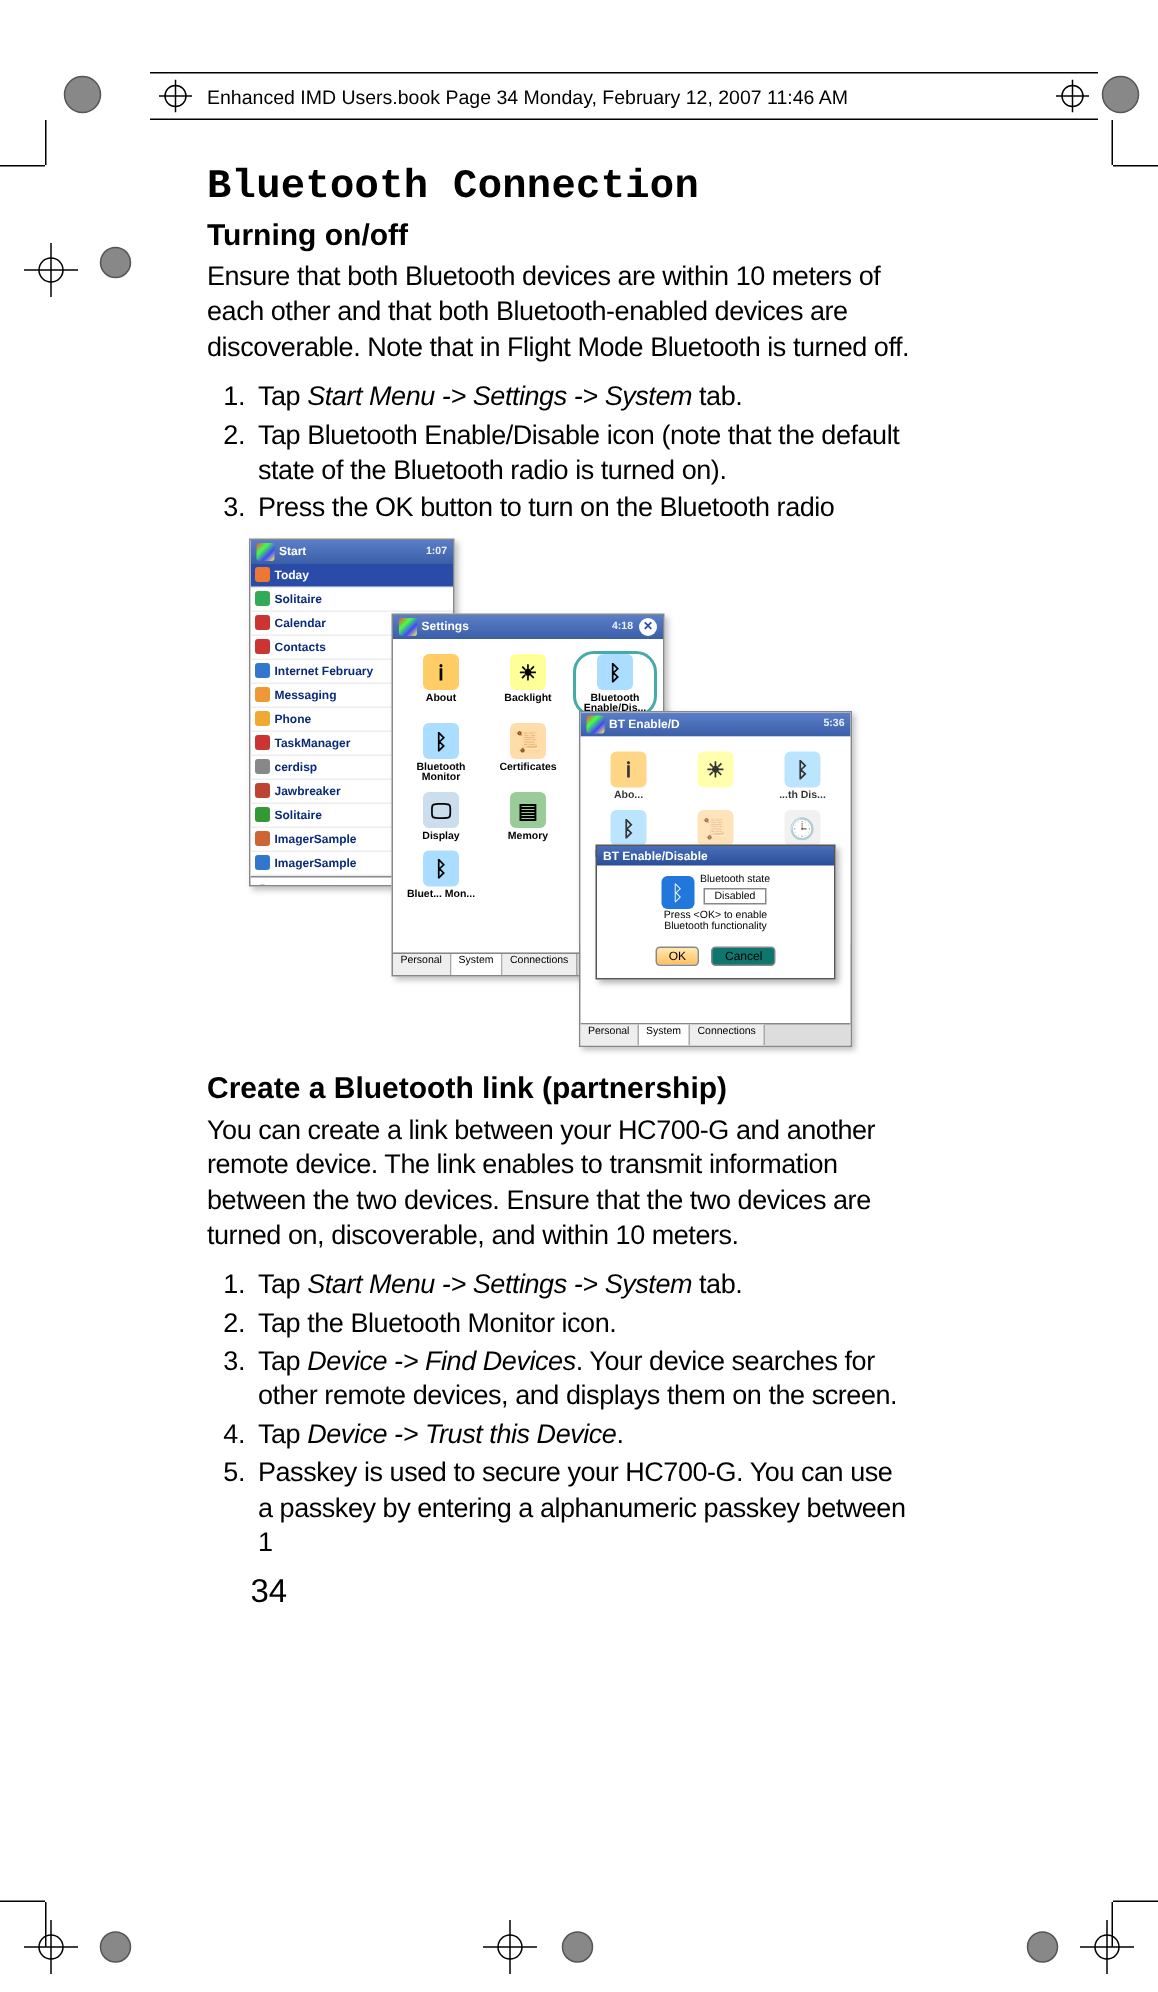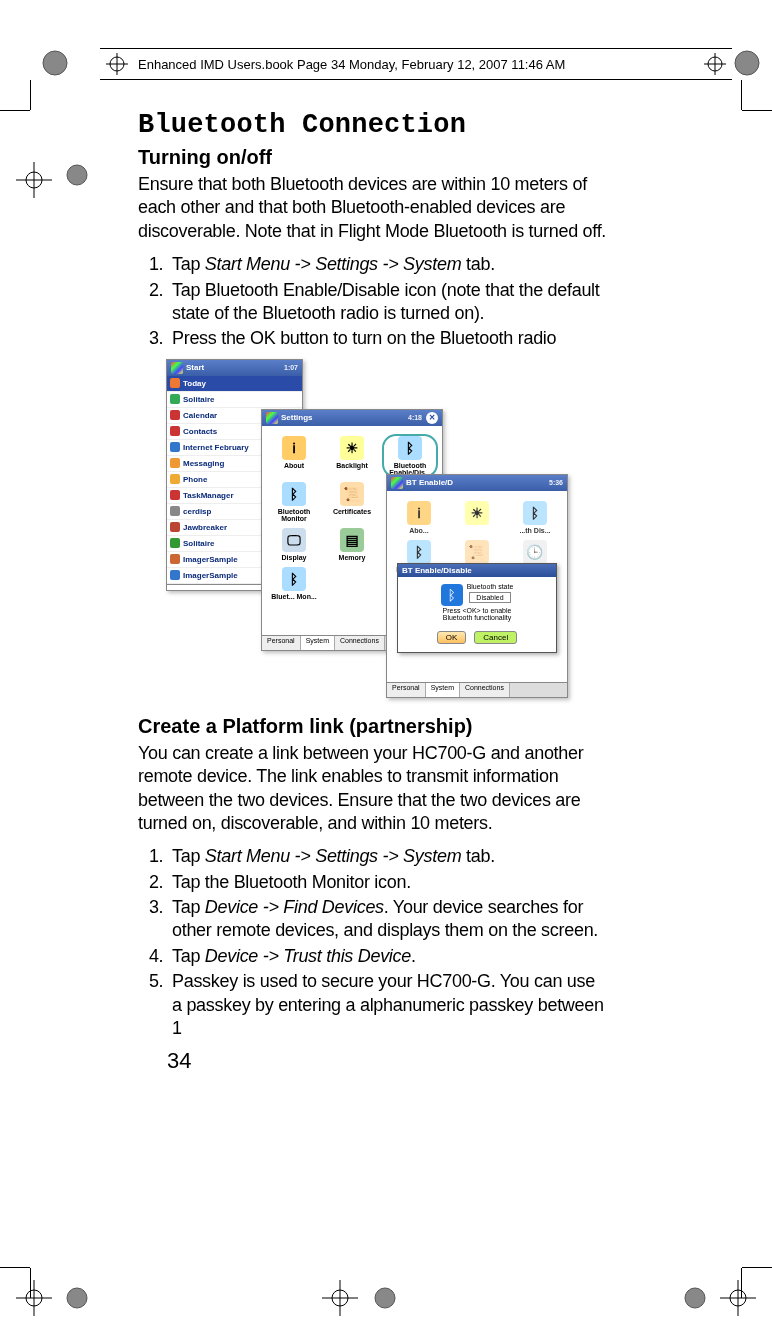--- a/index.html
+++ b/index.html
@@ -215,21 +215,21 @@
     display: flex;
     justify-content: center;
     gap: 8px;
     padding: 4px 0 8px 0;
   }
   .pda3 .dialog .dlg-btns .btn {
     border: 1px solid #888;
     border-radius: 3px;
     padding: 1px 8px;
     font-size: 8px;
-    background: #bef264;
+    background: #0f766e;
   }
   .pda3 .dialog .dlg-btns .btn.ok {
     background: linear-gradient(#ffe9b0,#ffc060);
   }
   .page-num {
     position: absolute;
     bottom: 10px;
     left: 0;
     font-size: 22px;
     margin-left: 29px;
@@ -519,21 +519,21 @@
         </div>
       </div>
       <div class="pda-tabs">
         <div class="tab">Personal</div>
         <div class="tab active">System</div>
         <div class="tab">Connections</div>
       </div>
     </div>
   </div>
 
-  <h2>Create a Platform link (partnership)</h2>
+  <h2>Create a Bluetooth link (partnership)</h2>
   <p class="body">You can create a link between your HC700-G and another remote device. The link enables to transmit information between the two devices. Ensure that the two devices are turned on, discoverable, and within 10 meters.</p>
   <ol>
     <li><span>Tap </span><span class="italic">Start Menu -&gt; Settings -&gt; System</span><span> tab.</span></li>
     <li><span>Tap the Bluetooth Monitor icon.</span></li>
     <li><span>Tap </span><span class="italic">Device -&gt; Find Devices</span><span>. Your device searches for other remote devices, and displays them on the screen.</span></li>
     <li><span>Tap </span><span class="italic">Device -&gt; Trust this Device</span><span>.</span></li>
     <li><span>Passkey is used to secure your HC700-G. You can use a passkey by entering a alphanumeric passkey between 1</span></li>
   </ol>
 
   <div class="page-num" style="position:relative;margin-top:18px;">34</div>

